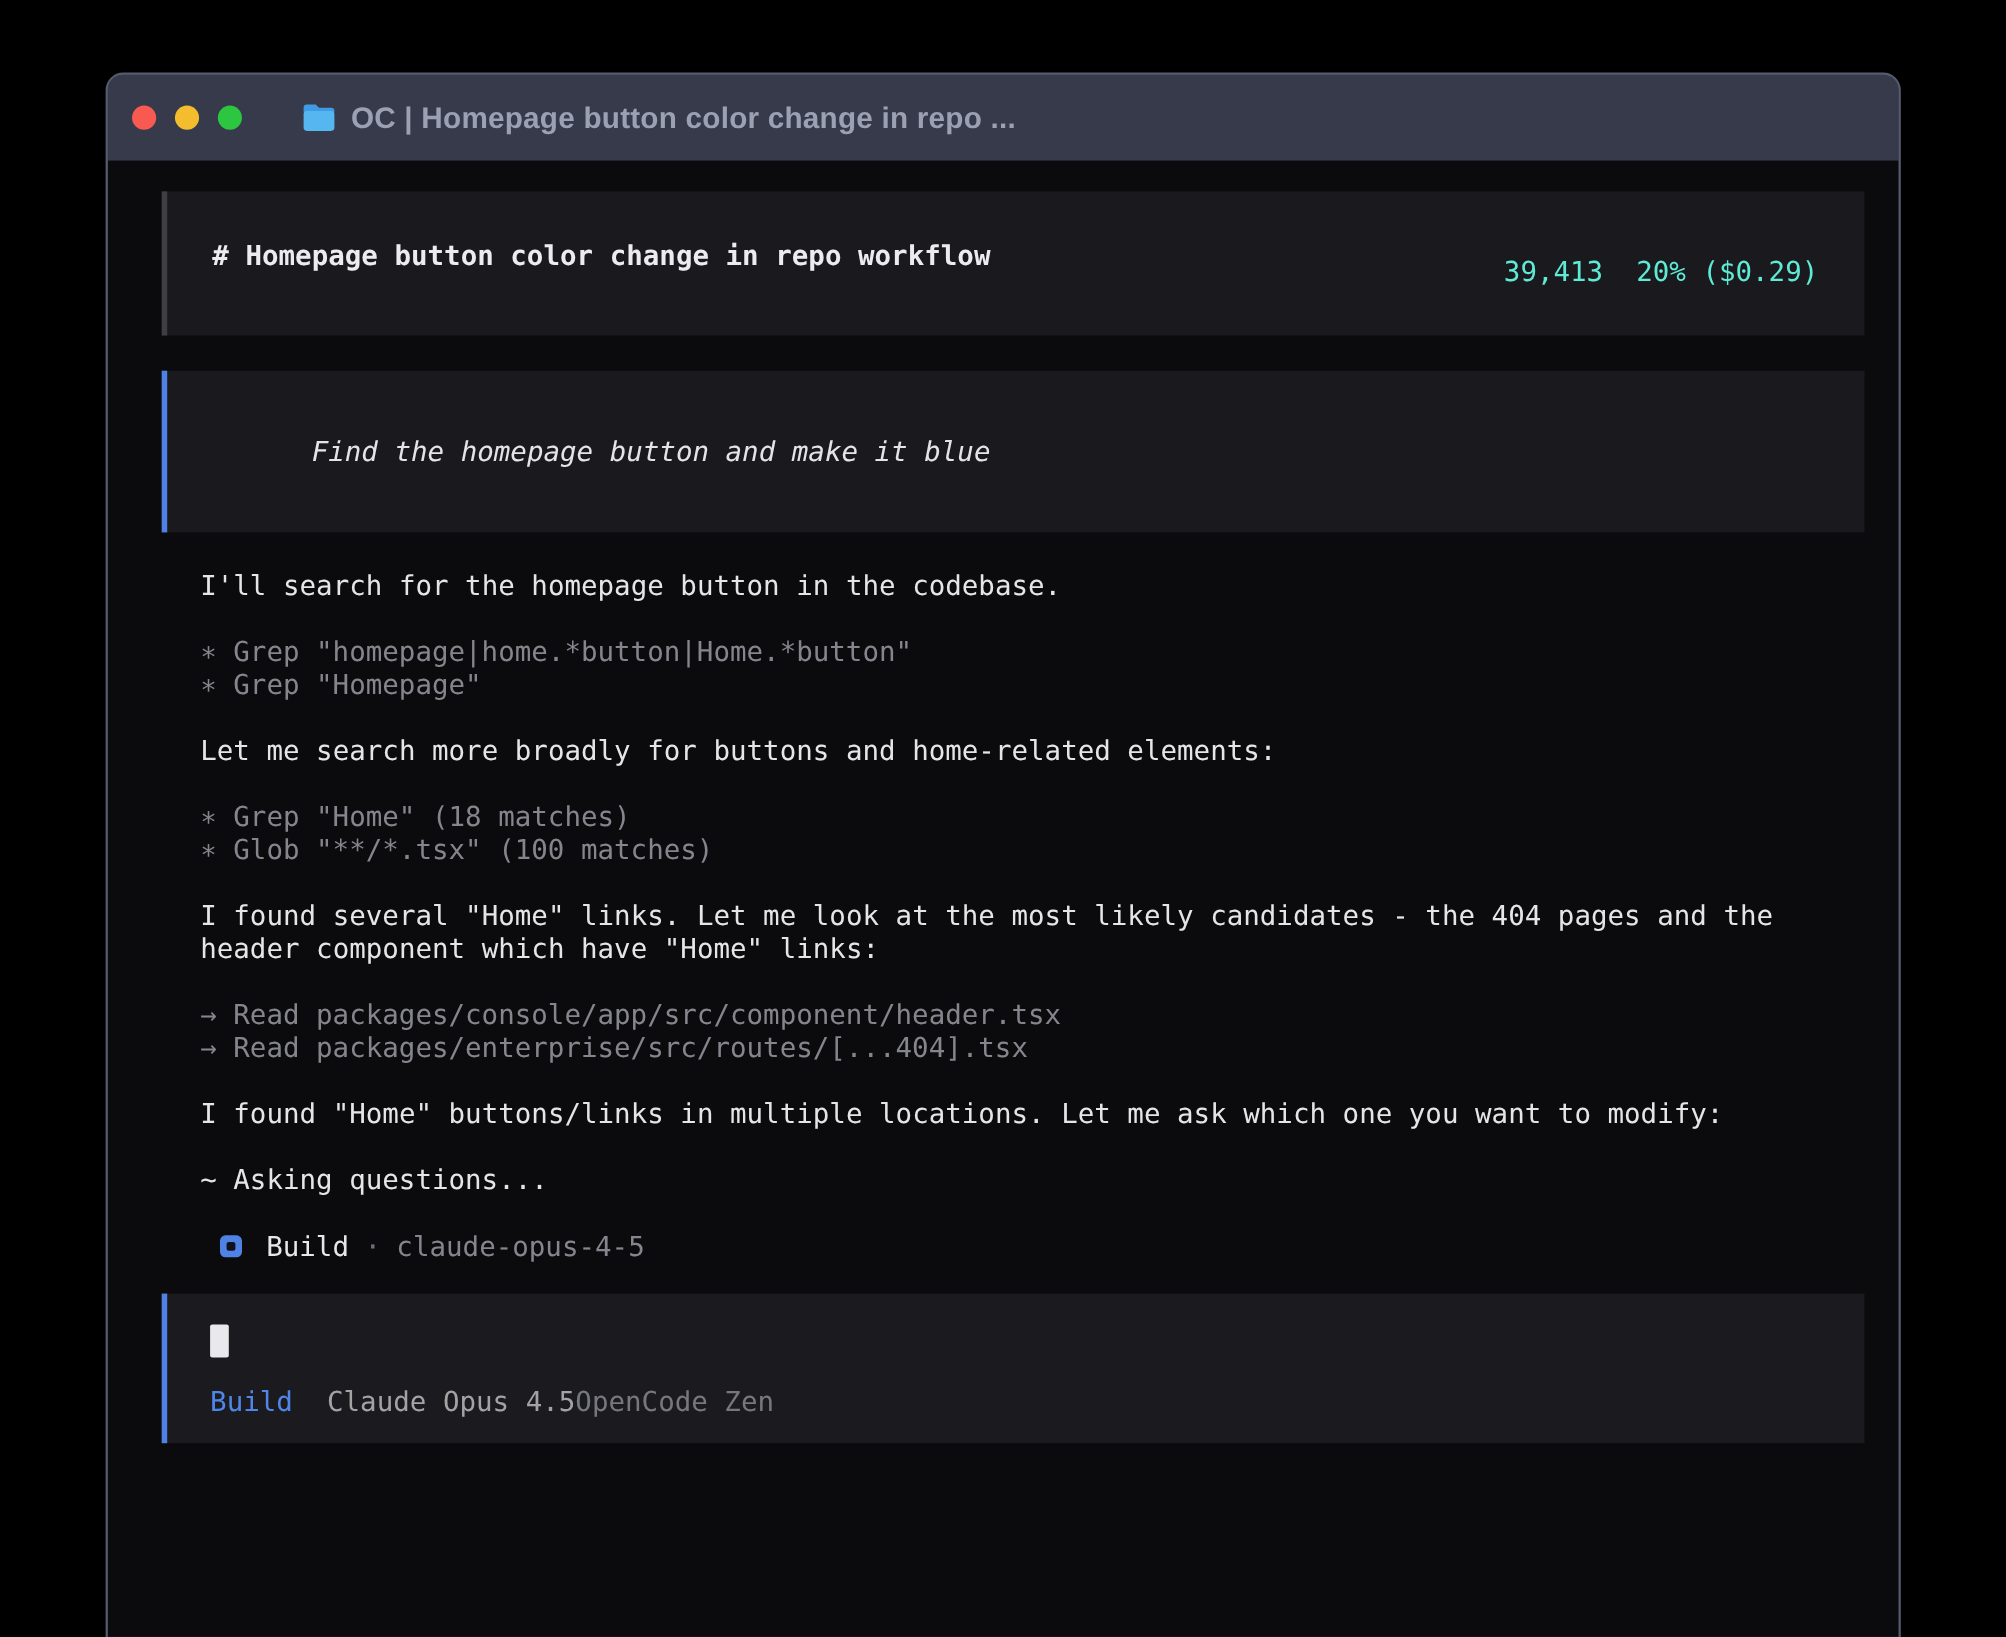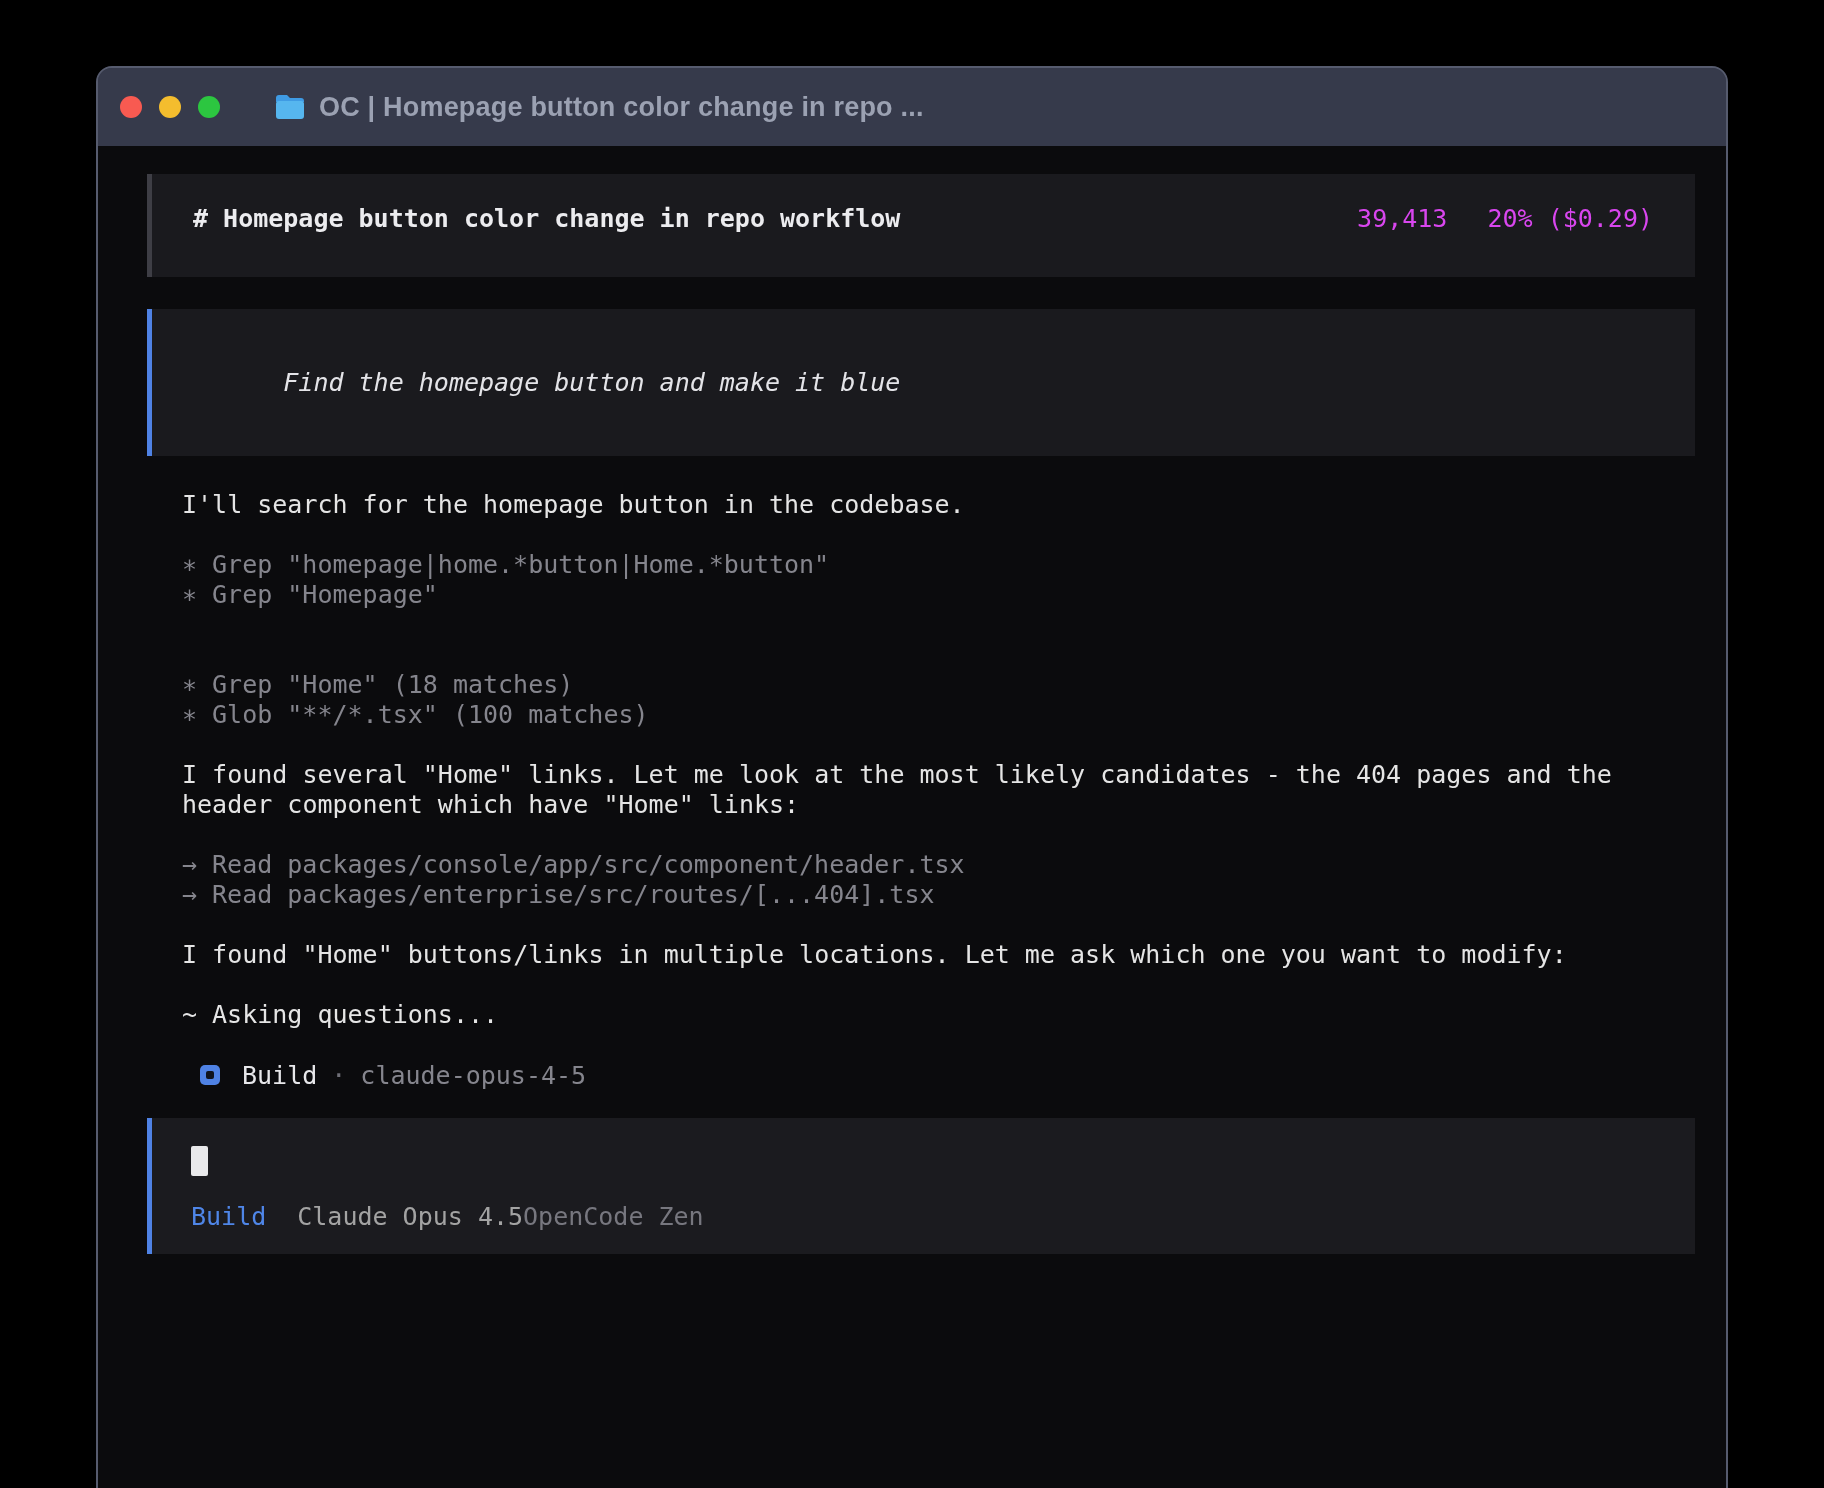--- a/index.html
+++ b/index.html
@@ -33,21 +33,21 @@
   .terminal{
     flex:1 1 auto; background:#0b0b0d; padding:28px 31px 0 49px;
     color:#e7e7ea; font-size:25px; overflow:hidden;
   }
   .block{ background:#1a1a1e; }
   .session-header{
     border-left:5px solid #3e3e45; padding:30px 42px 44px 41px;
     display:flex; justify-content:space-between; align-items:center;
   }
   .session-title{ font-weight:bold; color:#ececef; white-space:pre; }
-  .session-stats{ display:flex; gap:40px; color:#d946ef; white-space:pre; }
+  .session-stats{ display:flex; gap:30px; color:#5eead4; white-space:pre;margin-top:28px; }
 
   .user-block{
     border-left:5px solid #4f82e4; padding:30px 42px 30px 41px; margin-top:32px;
     color:#e4e4e8; white-space:pre;font-style:italic;
   }
 
   .transcript{ margin-left:35px; margin-top:34px; width:1517px; }
   .line{ min-height:30px; line-height:30px; white-space:pre-wrap; word-break:normal; }
   .line.white{ color:#e5e5e5; }
   .line.gray{ color:#85858d; }
@@ -112,20 +112,21 @@
     <div class="block user-block">
       <span>Find the homepage button and make it blue</span>
     </div>
 
     <div class="transcript">
       <div class="line white">I'll search for the homepage button in the codebase.</div>
       <div class="line"></div>
       <div class="line gray"><span class="ticon">∗</span><span>Grep "homepage|home.*button|Home.*button"</span></div>
       <div class="line gray"><span class="ticon">∗</span><span>Grep "Homepage"</span></div>
       <div class="line"></div>
+      <div class="line white">Let me search more broadly for buttons and home-related elements:</div>
       <div class="line"></div>
       <div class="line gray"><span class="ticon">∗</span><span>Grep "Home" (18 matches)</span></div>
       <div class="line gray"><span class="ticon">∗</span><span>Glob "**/*.tsx" (100 matches)</span></div>
       <div class="line"></div>
       <div class="line white">I found several "Home" links. Let me look at the most likely candidates - the 404 pages and the header component which have "Home" links:</div>
       <div class="line"></div>
       <div class="line gray"><span class="ticon">→</span><span>Read packages/console/app/src/component/header.tsx</span></div>
       <div class="line gray"><span class="ticon">→</span><span>Read packages/enterprise/src/routes/[...404].tsx</span></div>
       <div class="line"></div>
       <div class="line white">I found "Home" buttons/links in multiple locations. Let me ask which one you want to modify:</div>

